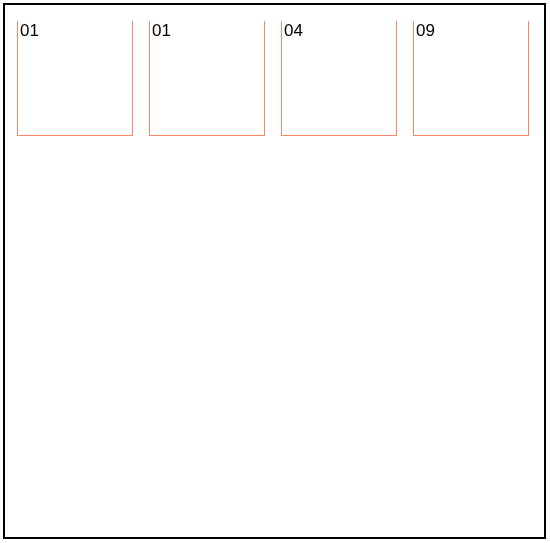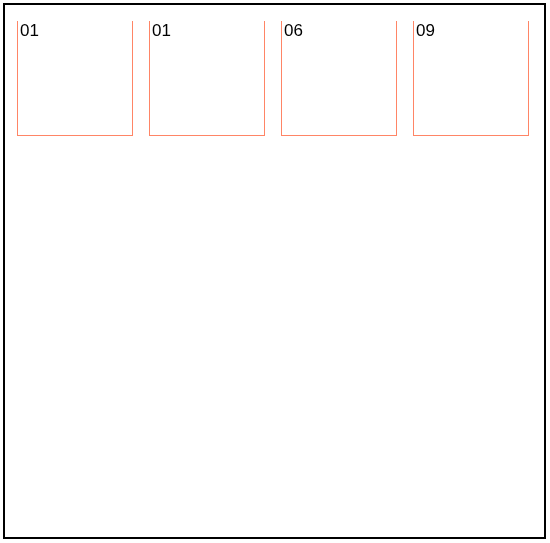--- a/index.html
+++ b/index.html
@@ -51,19 +51,19 @@
 
 <div class="container">
   <div class="boxes-row">
     <div class="box">
       <span class="box-label">01</span>
     </div>
     <div class="box">
       <span class="box-label">01</span>
     </div>
     <div class="box">
-      <span class="box-label">06</span>
+      <span class="box-label">04</span>
     </div>
     <div class="box">
       <span class="box-label">09</span>
     </div>
   </div>
 </div>
 
 </body></html>

